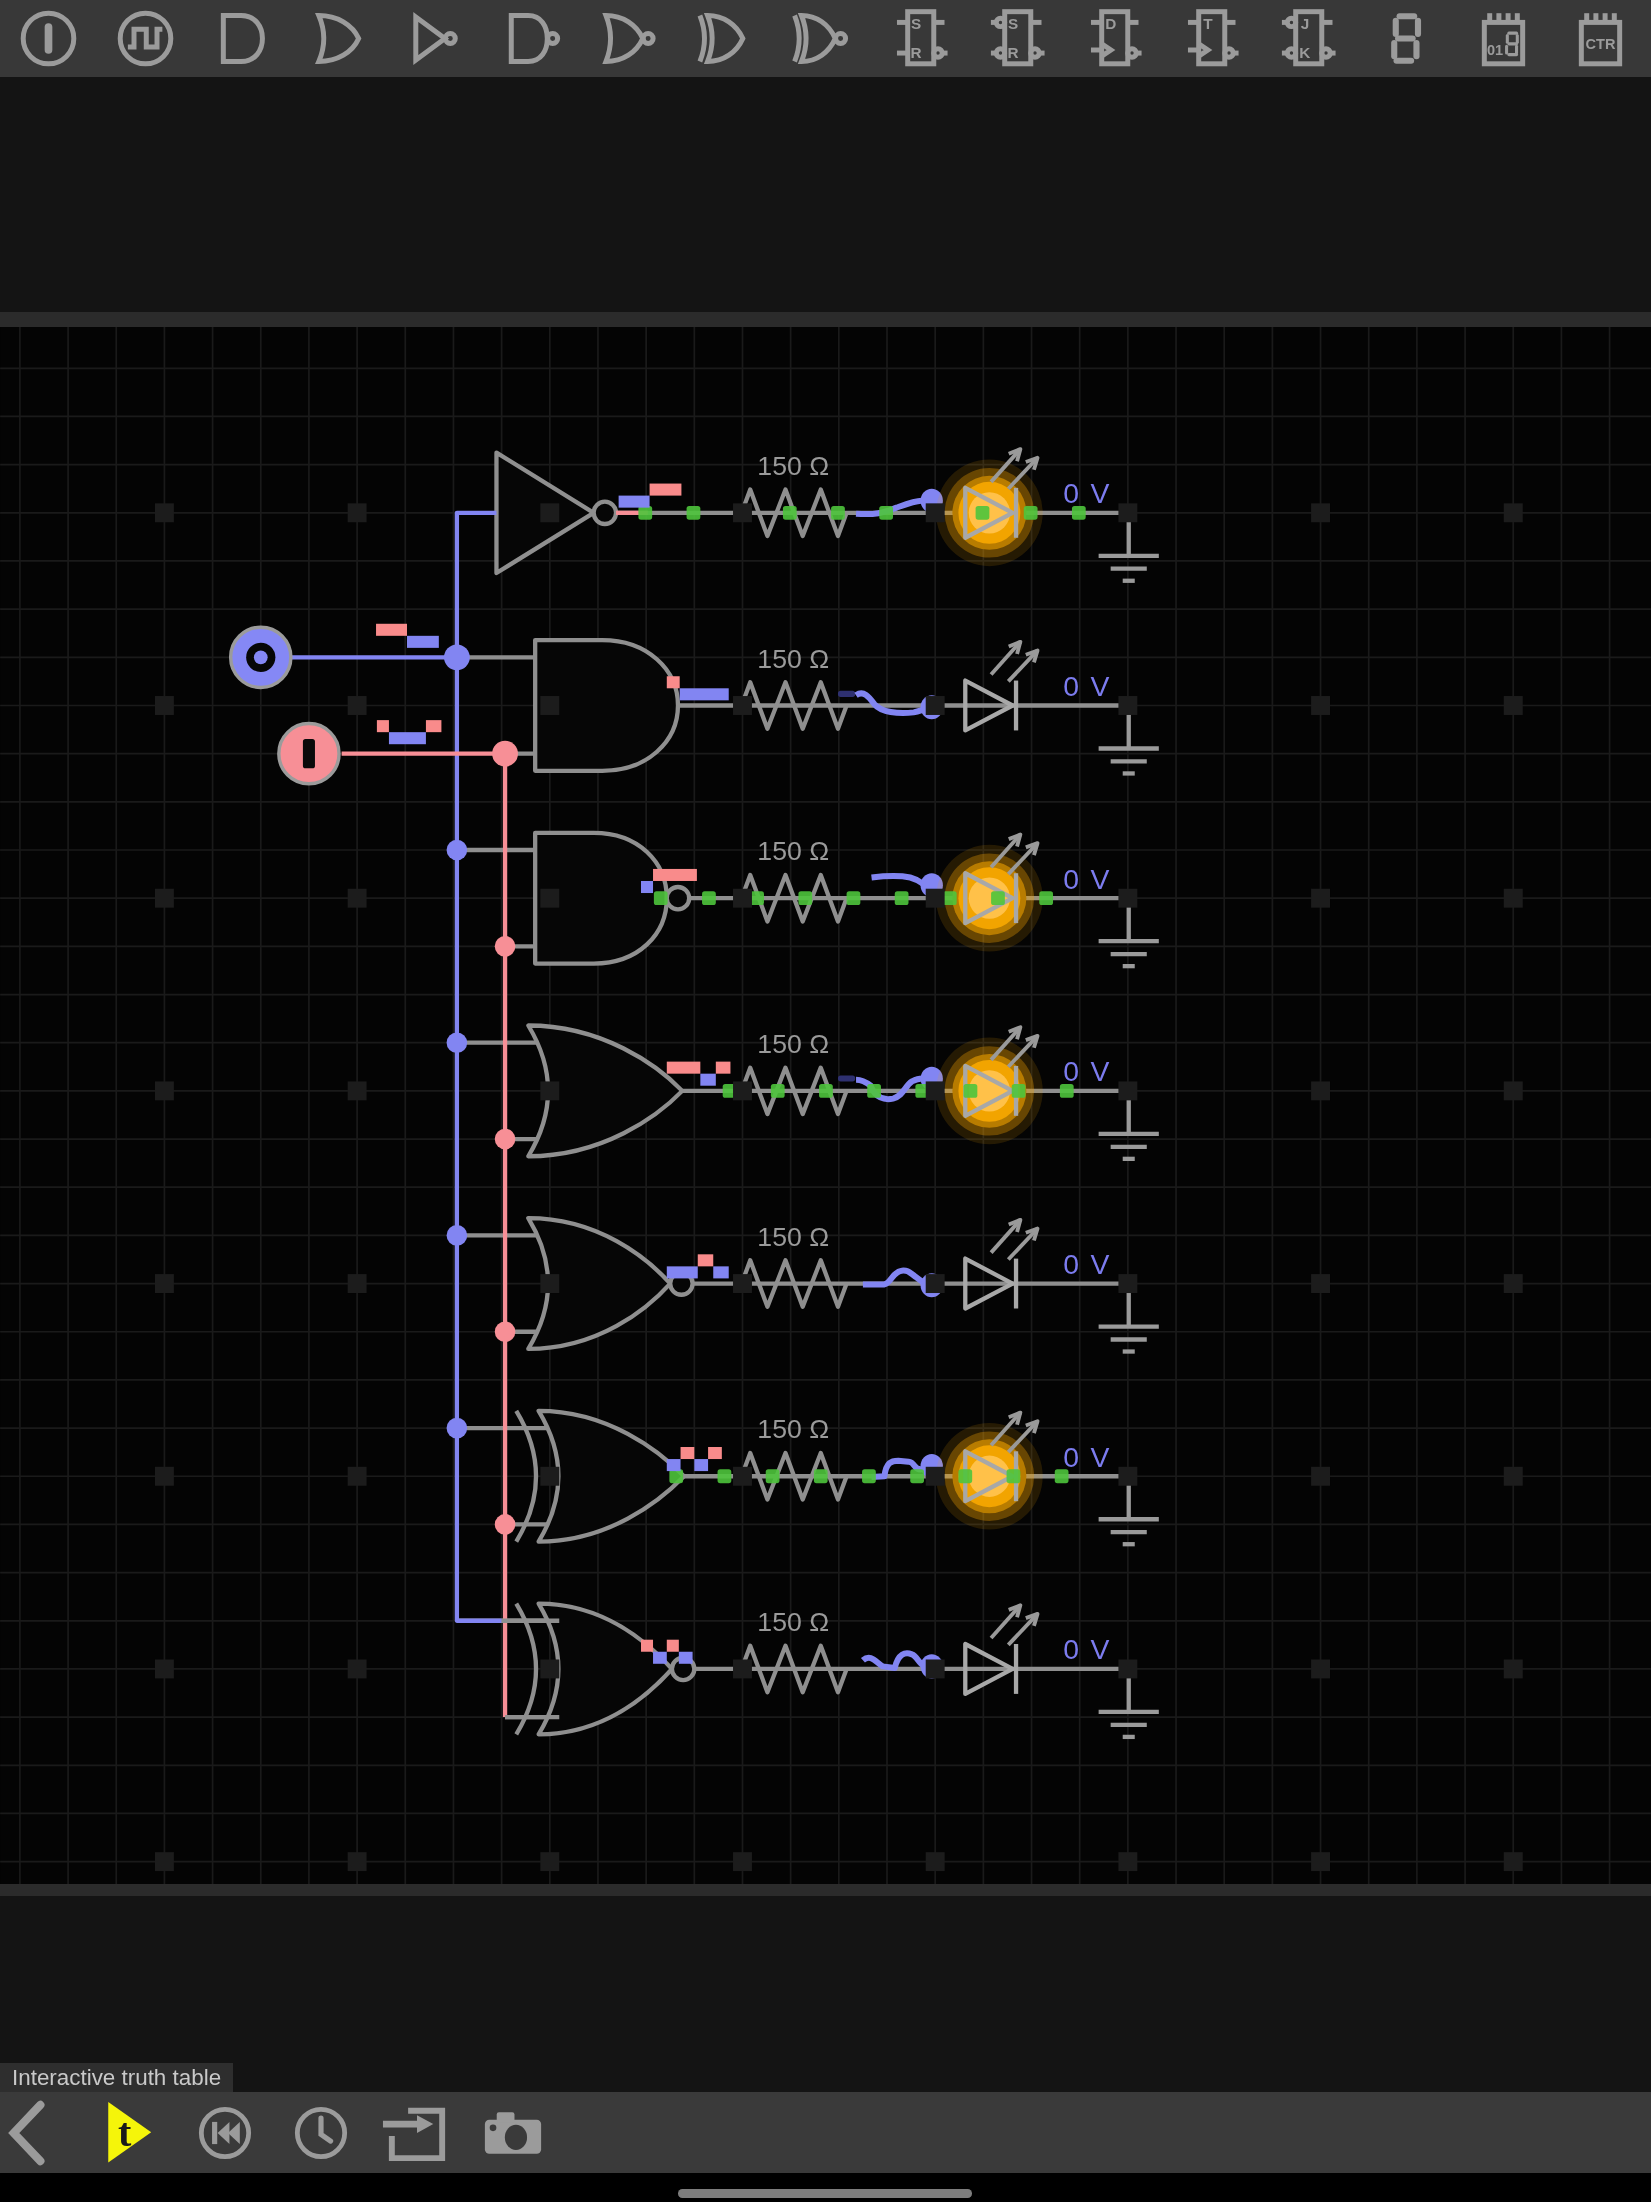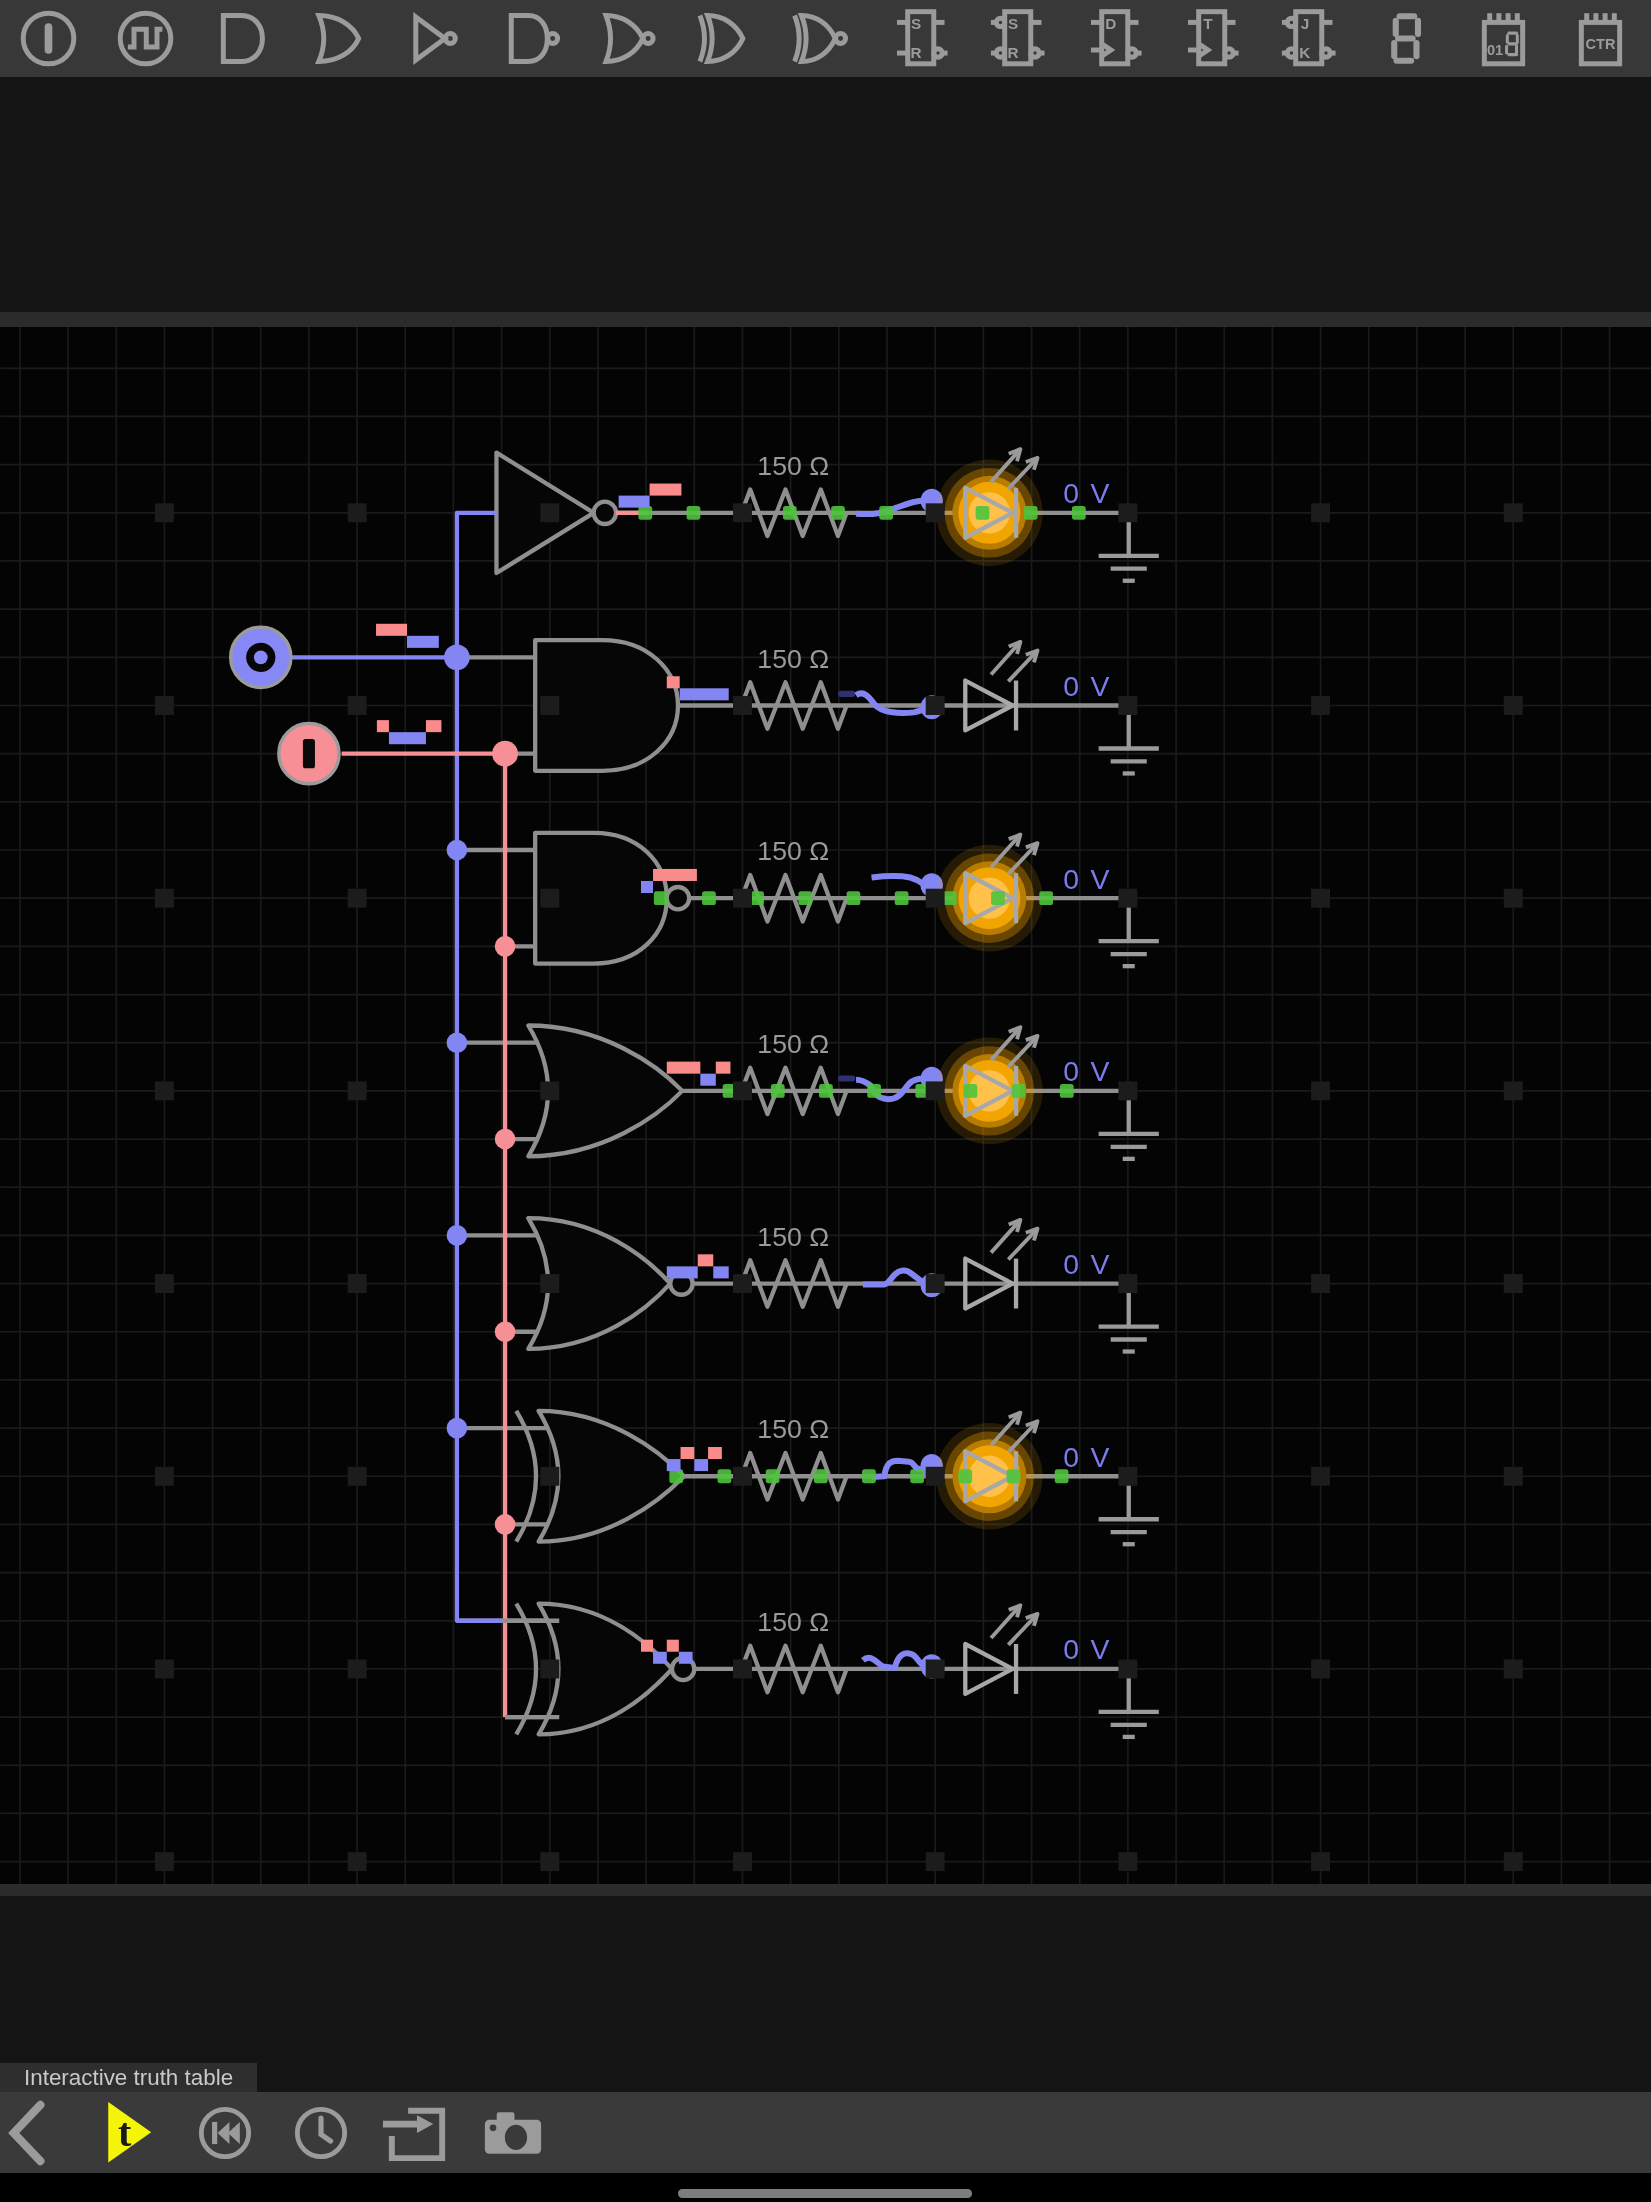--- a/index.html
+++ b/index.html
@@ -7,21 +7,21 @@
        font-family:"Liberation Sans",sans-serif;}
   .toolbar-top{position:absolute;top:0;left:0;width:1651px;height:77px;background:#383838;
        display:flex;align-items:center;}
   .tt-btn{width:97px;height:77px;display:flex;align-items:center;justify-content:center;}
   .upper-gap{position:absolute;top:77px;left:0;width:1651px;height:236px;background:#141414;}
   .divider-top{position:absolute;top:312px;left:0;width:1651px;height:14.6px;background:#2b2b2b;}
   #canvas-wrap{position:absolute;top:327px;left:0;width:1651px;height:1312px;}
   .divider-bottom{position:absolute;top:1884px;left:0;width:1651px;height:12px;background:#2b2b2b;}
   .lower-gap{position:absolute;top:1896px;left:0;width:1651px;height:196px;background:#141414;}
   .tooltip{position:absolute;left:0;top:2063px;height:29px;background:#2e2e2e;color:#c9c9c9;
-       font-size:22.4px;line-height:29px;padding:0 24px;white-space:nowrap;}
+       font-size:22.4px;line-height:29px;padding:0 12px;white-space:nowrap;}
   .toolbar-bottom{position:absolute;top:2092px;left:0;width:1651px;height:81px;background:#3a3a3a;
        display:flex;align-items:center;}
   .tb-btn{width:96px;height:81px;display:flex;align-items:center;justify-content:center;}
   .tb-btn:first-child{margin-left:-15.5px;}
   .home-indicator{position:absolute;left:678px;top:2189px;width:294px;height:8.6px;border-radius:4.3px;
        background:#7d7d7d;}
 </style>
 </head>
 <body>
 

